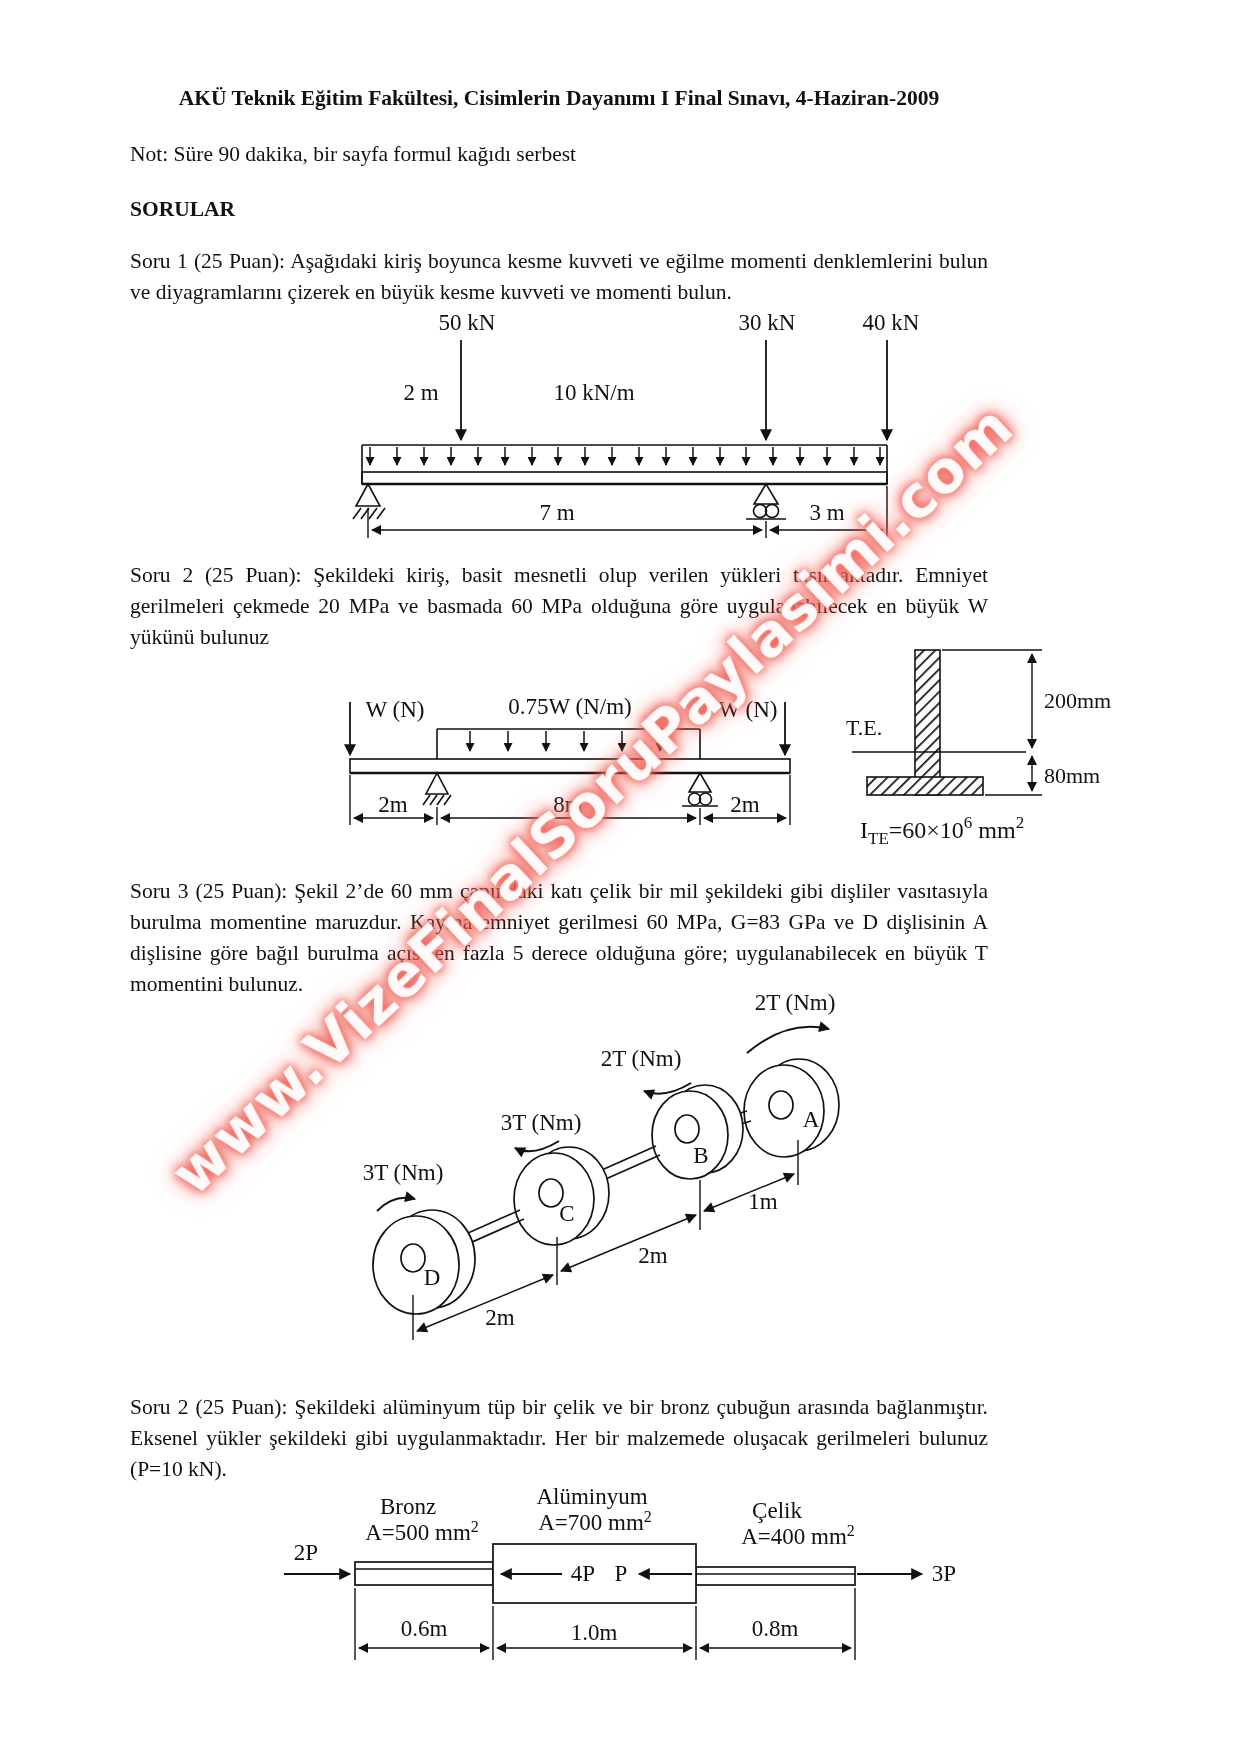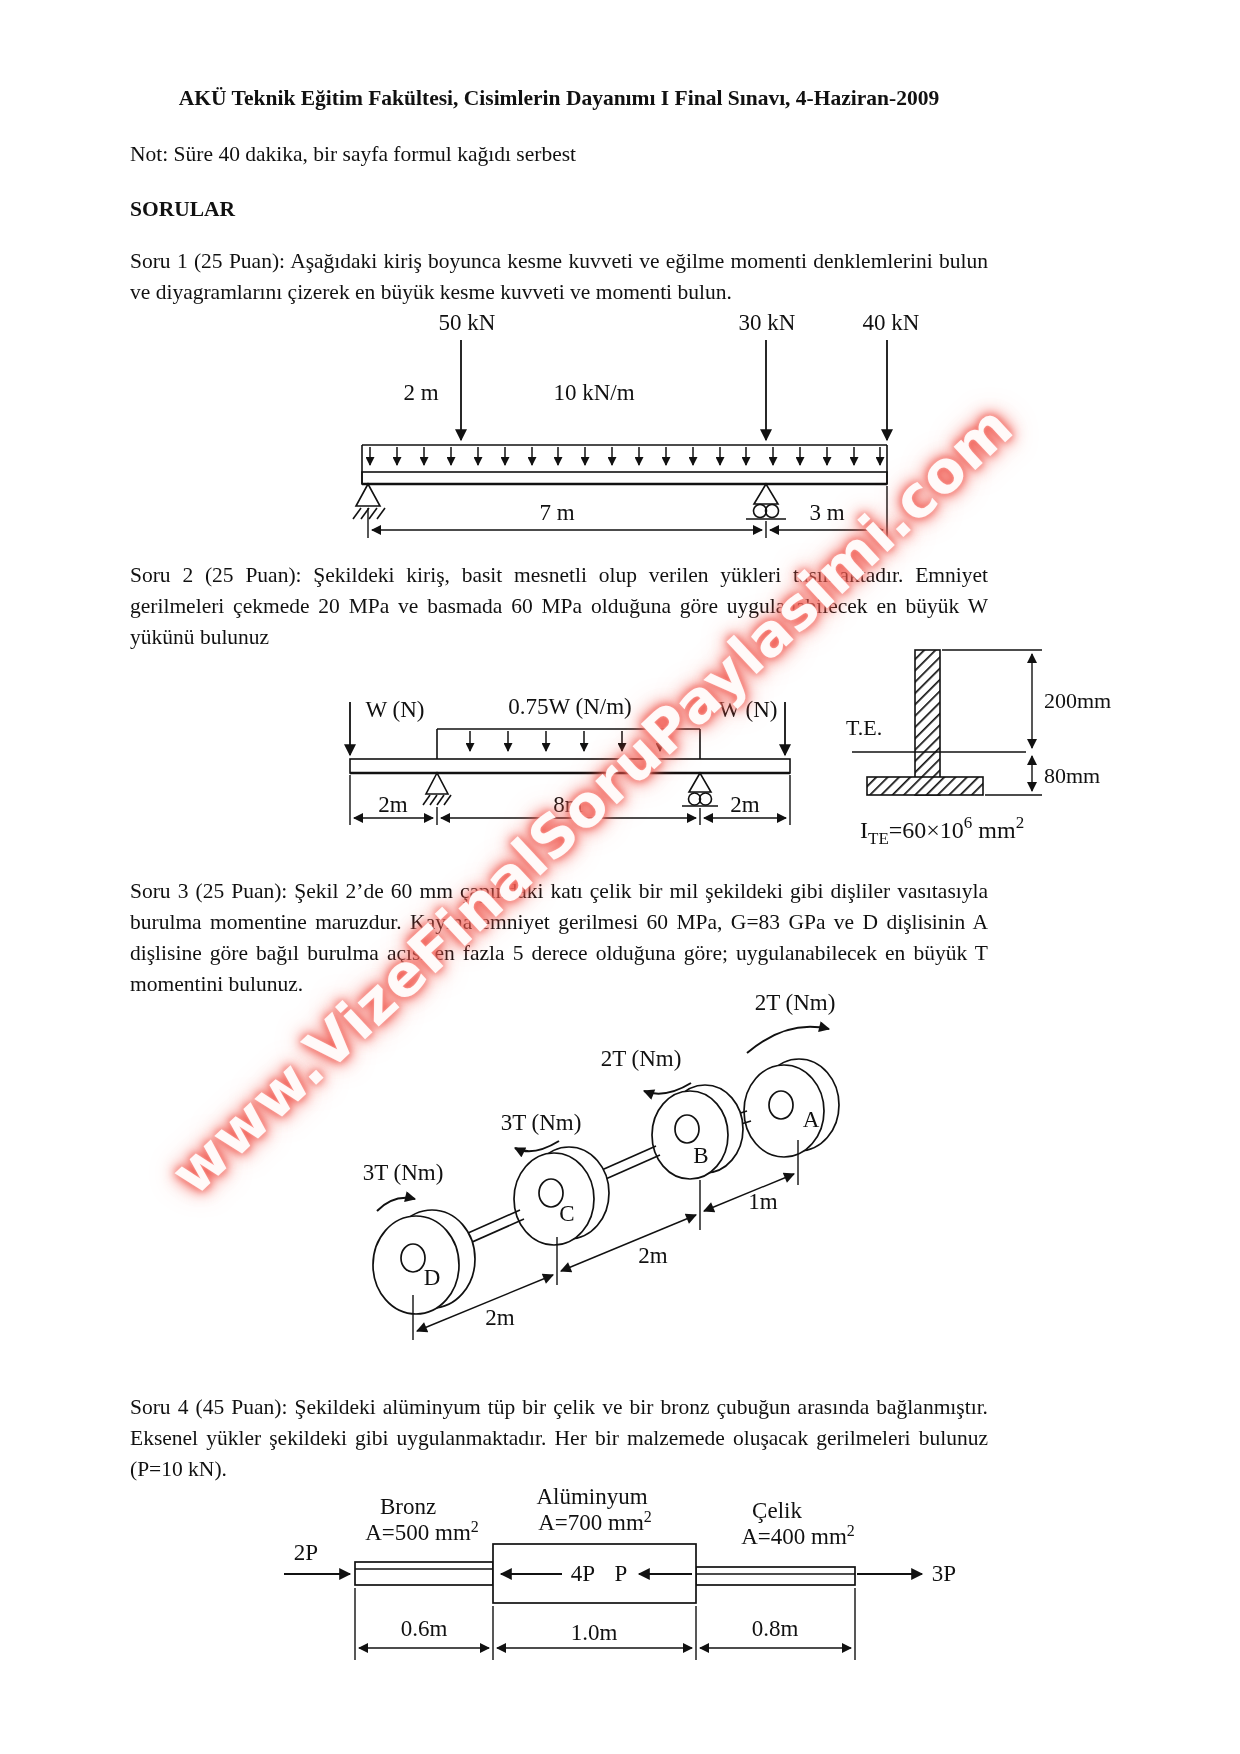--- a/index.html
+++ b/index.html
@@ -22,21 +22,21 @@
       font-family:"DejaVu Sans",sans-serif;font-weight:bold;font-size:58px;letter-spacing:1px;
       color:rgba(255,255,255,0.93);white-space:nowrap;z-index:9;pointer-events:none;
       text-shadow:0 0 3px #ffb4ae,0 0 8px #f0564c,0 0 16px #f0564c,0 0 26px rgba(240,86,76,.55);}
 </style>
 </head>
 <body>
 
 <div class="page">
 
   <div class="title">AKÜ Teknik Eğitim Fakültesi, Cisimlerin Dayanımı I Final Sınavı, 4-Haziran-2009</div>
-  <div class="note">Not: Süre 40 dakika, bir sayfa formul kağıdı serbest</div>
+  <div class="note">Not: Süre 90 dakika, bir sayfa formul kağıdı serbest</div>
   <div class="sect">SORULAR</div>
 
   <div class="para q1p">Soru 1 (25 Puan):  Aşağıdaki kiriş boyunca kesme kuvveti ve eğilme momenti denklemlerini bulun ve diyagramlarını çizerek en büyük kesme kuvveti ve momenti bulun.</div>
 
   <svg class="svgq1" width="660" height="245">
     <defs>
       <marker id="q1b" viewBox="0 0 10 10" refX="9" refY="5" markerWidth="14" markerHeight="12" orient="auto-start-reverse" markerUnits="userSpaceOnUse">
           <path d="M0 0L10 5L0 10z" fill="#111"></path>
         </marker>
       <marker id="q1s" viewBox="0 0 10 10" refX="9" refY="5" markerWidth="10" markerHeight="9" orient="auto-start-reverse" markerUnits="userSpaceOnUse">
@@ -273,21 +273,21 @@
       <text x="516" y="142">A</text>
       <text x="406" y="178">B</text>
       <text x="272" y="236">C</text>
       <text x="137" y="300">D</text>
       <text x="468" y="224">1m</text>
       <text x="358" y="278">2m</text>
       <text x="205" y="340">2m</text>
     </g>
   </svg>
 
-  <div class="para q4p">Soru 4 (45 Puan):  Şekildeki alüminyum tüp bir çelik ve bir bronz çubuğun arasında bağlanmıştır. Eksenel yükler şekildeki gibi uygulanmaktadır.  Her bir malzemede oluşacak gerilmeleri bulunuz (P=10 kN).</div>
+  <div class="para q4p">Soru 2 (25 Puan):  Şekildeki alüminyum tüp bir çelik ve bir bronz çubuğun arasında bağlanmıştır. Eksenel yükler şekildeki gibi uygulanmaktadır.  Her bir malzemede oluşacak gerilmeleri bulunuz (P=10 kN).</div>
 
   <svg class="svgq4" width="740" height="185">
     <defs>
       <marker id="q4b" viewBox="0 0 10 10" refX="9" refY="5" markerWidth="14" markerHeight="12" orient="auto-start-reverse" markerUnits="userSpaceOnUse">
           <path d="M0 0L10 5L0 10z" fill="#111"></path>
         </marker>
       <marker id="q4d" viewBox="0 0 10 10" refX="9" refY="5" markerWidth="12" markerHeight="10" orient="auto-start-reverse" markerUnits="userSpaceOnUse">
           <path d="M0 0L10 5L0 10z" fill="#111"></path>
         </marker>
     </defs>

